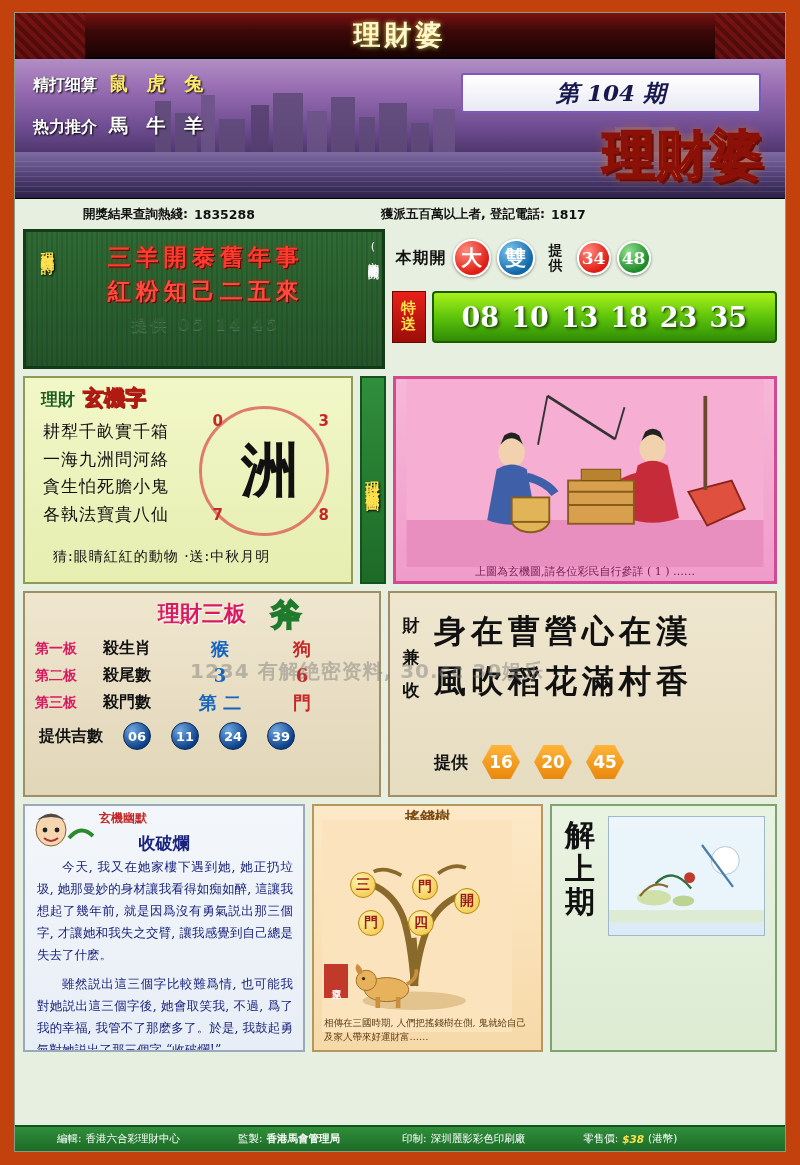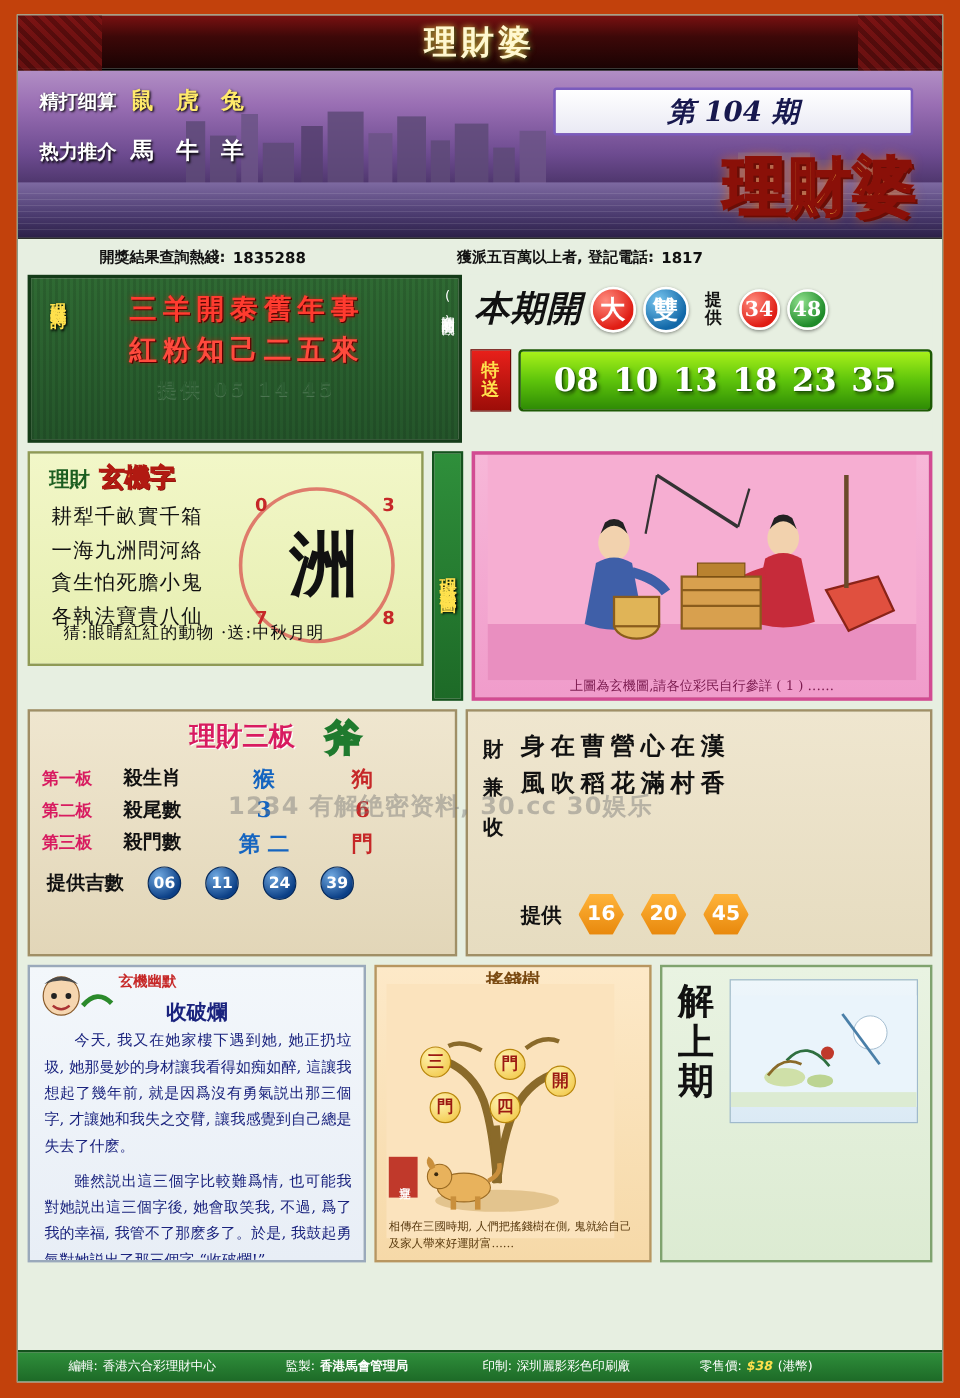--- a/index.html
+++ b/index.html
@@ -148,21 +148,21 @@
   .result-box {
     width: 386px; height: 140px;
     background: #e7efe1;
   }
   .res-top {
     height: 58px; display: flex; align-items: center; gap: 6px;
     padding-left: 4px;
   }
   .res-label {
     font-family: "DejaVu Serif","Liberation Serif",serif;
-    font-size: 29px; font-weight: bold; color: #111; letter-spacing: 1px; font-style: italic;
+    font-size: 16px; font-weight: bold; color: #111; letter-spacing: 1px;
   }
   .circ {
     width: 38px; height: 38px; border-radius: 50%;
     display: flex; align-items: center; justify-content: center;
     font-family: "DejaVu Serif","Liberation Serif",serif;
     font-weight: bold; font-size: 21px; color: #fff;
     border: 2px solid #fff;
     box-shadow: 0 1px 3px rgba(0,0,0,.45);
   }
   .circ.red { background: radial-gradient(circle at 32% 28%, #ff8b7e, #e01d14 70%); }
@@ -190,21 +190,21 @@
     flex: 1; height: 52px;
     background: linear-gradient(180deg,#a8f11a 0%, #5ec40b 50%, #2f8c05 100%);
     border: 2px solid #1d5a04; border-radius: 4px;
     display: flex; align-items: center; justify-content: center; gap: 12px;
     font-family: "DejaVu Serif","Liberation Serif",serif;
     font-size: 27px; font-weight: bold; color: #ffffff;
     text-shadow: 1px 1px 0 #1d5a04, 2px 2px 3px rgba(0,0,0,.5);
   }
   
   .xuanji {
-    width: 330px; height: 179px;
+    width: 330px; height: 208px;
     background: linear-gradient(180deg,#f2f7c8 0%, #e6eeb0 100%);
     border: 2px solid #8f9a55; position: relative; overflow: hidden;
   }
   .xuanji .hdr { padding: 6px 0 0 16px; display: flex; align-items: baseline; gap: 8px; }
   .xuanji .hdr .a {
     font-family: "DejaVu Serif","Liberation Serif",serif;
     font-size: 17px; font-weight: bold; color: #1b5e20;
   }
   .xuanji .hdr .b {
     font-family: "DejaVu Serif","Liberation Serif",serif;
@@ -312,21 +312,21 @@
   }
   .cp-side {
     position: absolute; left: 10px; top: 16px;
     font-family: "DejaVu Serif","Liberation Serif",serif;
     font-size: 17px; font-weight: bold; color: #111; line-height: 1.9;
     text-align: center; width: 22px;
   }
   .cp-lines {
     position: absolute; left: 44px; top: 14px; right: 8px;
     font-family: Liberation Serif, serif;
-    font-size: 20px; font-weight: bold; color: #111; line-height: 1.55;
+    font-size: 32px; font-weight: bold; color: #111; line-height: 1.55;
     letter-spacing: 5px;
   }
   .cp-bottom { position: absolute; left: 44px; bottom: 16px; display: flex; align-items: center; gap: 14px; }
   .cp-bottom .lbl {
     font-family: "DejaVu Serif","Liberation Serif",serif;
     font-size: 17px; font-weight: bold; color: #111;
   }
   .hex {
     width: 38px; height: 34px;
     background: linear-gradient(180deg,#ffb43a,#e8880c);

